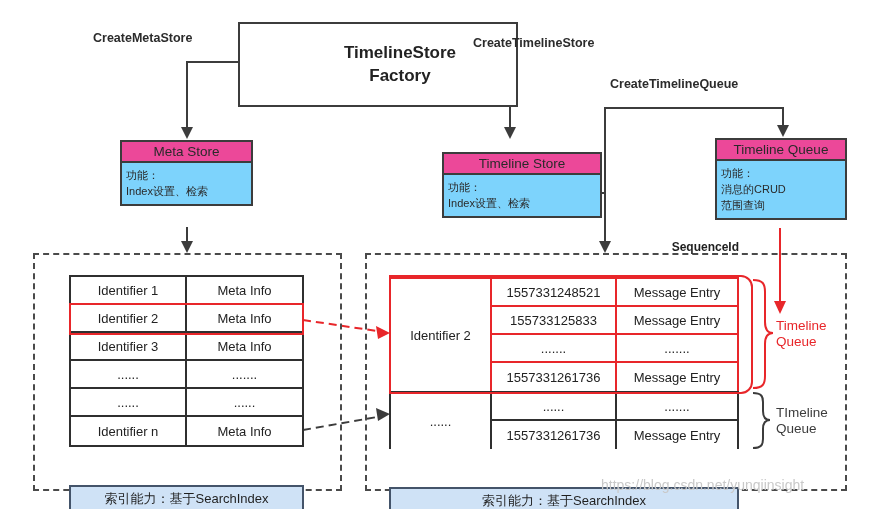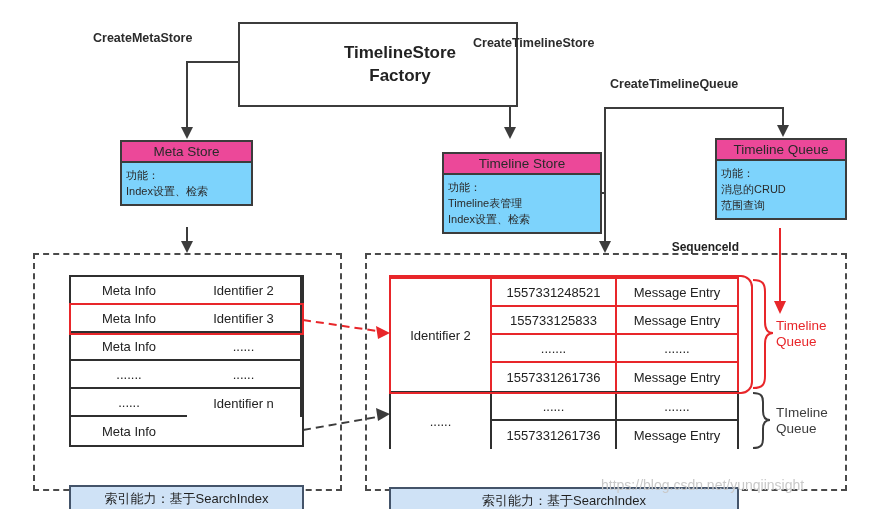--- a/index.html
+++ b/index.html
@@ -90,38 +90,38 @@
     <div class="bd">
       <div>功能：</div>
       <div>Index设置、检索</div>
     </div>
   </div>
 
   <div class="node" style="left:442px;top:152px;width:160px;">
     <div class="hd">Timeline Store</div>
     <div class="bd">
       <div>功能：</div>
-      <div>Timeline表管理</div>
       <div>Index设置、检索</div>
     </div>
   </div>
 
   <div class="node" style="left:715px;top:138px;width:132px;">
     <div class="hd">Timeline Queue</div>
     <div class="bd">
       <div>功能：</div>
       <div>消息的CRUD</div>
       <div>范围查询</div>
     </div>
   </div>
 
   <div class="region" style="left:33px;top:253px;width:309px;height:238px;"></div>
   <div class="region" style="left:365px;top:253px;width:482px;height:238px;"></div>
 
   <div class="grid2" style="left:69px;top:275px;width:235px;height:172px;">
+    <div class="cell">Identifier 1</div>
     <div class="cell nr">Meta Info</div>
     <div class="cell">Identifier 2</div>
     <div class="cell nr">Meta Info</div>
     <div class="cell">Identifier 3</div>
     <div class="cell nr">Meta Info</div>
     <div class="cell">......</div>
     <div class="cell nr">.......</div>
     <div class="cell">......</div>
     <div class="cell nr">......</div>
     <div class="cell nb">Identifier n</div>

